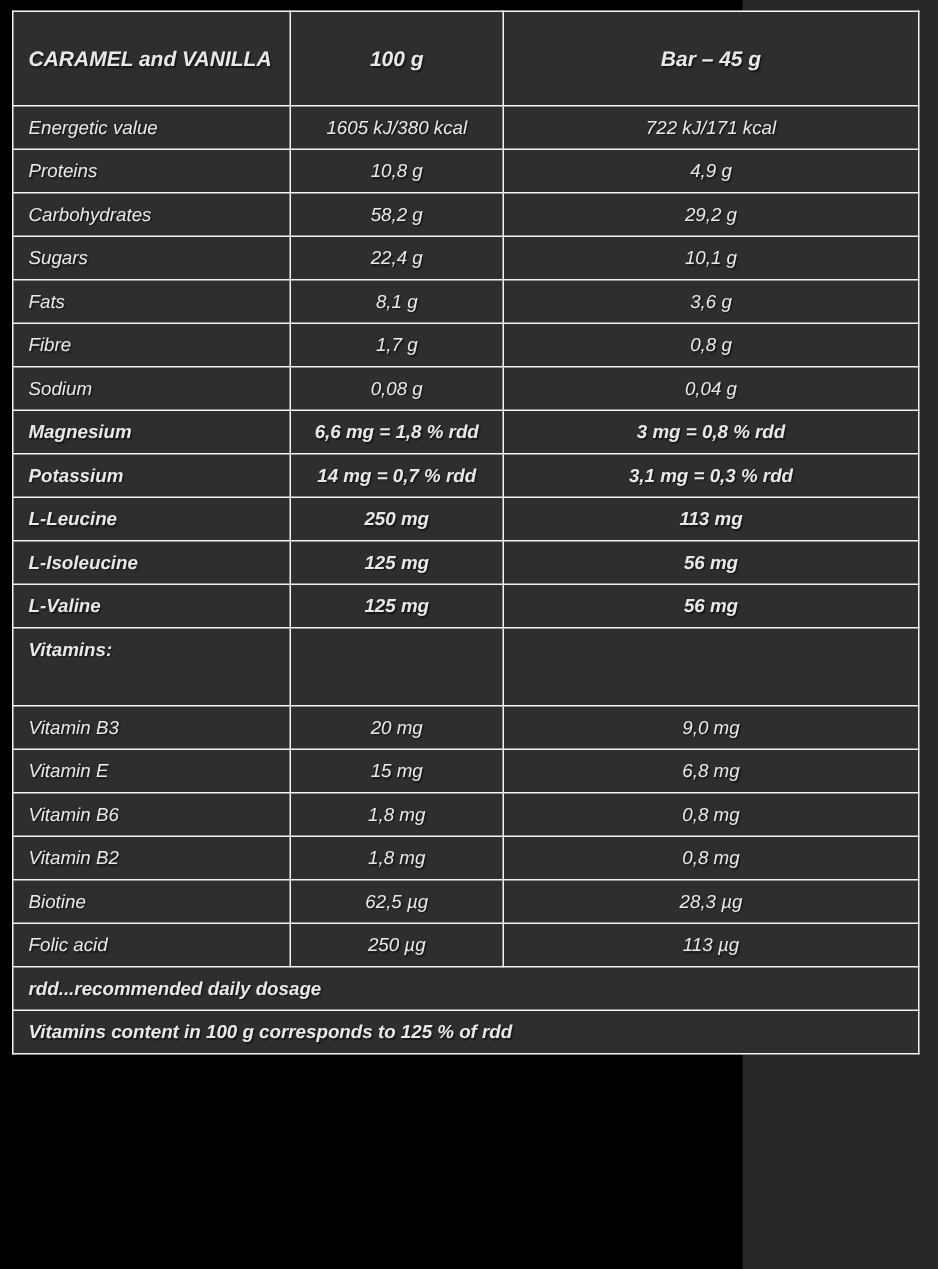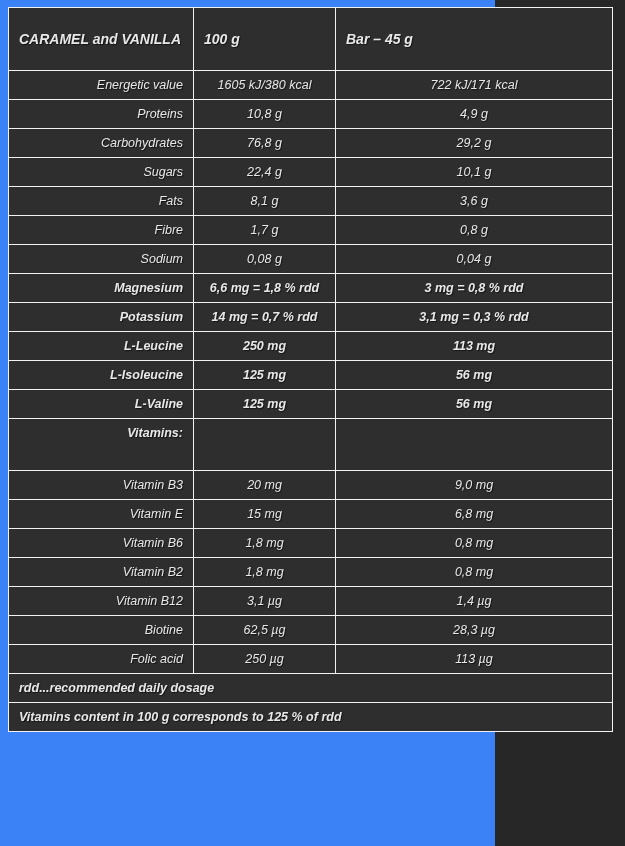--- a/index.html
+++ b/index.html
@@ -11,21 +11,21 @@
     height: 846px;
     background: #272727;
     font-family: "Liberation Sans", sans-serif;
     overflow: hidden;
   }
 
   #page {
     position: relative;
     width: 495px;
     height: 846px;
-    background: #3b82f6;
+    background: #000000;
     box-sizing: border-box;
   }
 
   
   #watermark {
     position: absolute;
     left: 196px;
     top: 408px;
     width: 300px;
     transform: rotate(-45deg);
@@ -66,38 +66,38 @@
     white-space: nowrap;
     overflow: hidden;
     text-shadow: 1px 1px 1px rgba(0,0,0,0.55);
   }
 
   
   col.c-label { width: 185px; }
   col.c-100   { width: 142px; }
   col.c-bar   { width: 277px; }
 
-  td.label { text-align: right; }
+  td.label { text-align: left; }
   td.val   { text-align: center; }
 
   tr.head td {
     height: 62px;
     font-weight: bold;
     font-style: italic;
     font-size: 14px;
   }
   td.head-brand {
     text-align: left;
     vertical-align: bottom;
     padding-bottom: 12px;
     padding-left: 14px;
     font-size: 14.5px;
   }
   td.head-col {
-    text-align: left;
+    text-align: center;
     vertical-align: top;
     padding-top: 6px;
   }
 
   tr.strong td { font-weight: bold; }
 
   tr.section td {
     height: 44px;
     font-weight: bold;
     vertical-align: top;
@@ -138,21 +138,21 @@
           <td class="val">1605 kJ/380 kcal</td>
           <td class="val">722 kJ/171 kcal</td>
         </tr>
         <tr>
           <td class="label">Proteins</td>
           <td class="val">10,8 g</td>
           <td class="val">4,9 g</td>
         </tr>
         <tr>
           <td class="label">Carbohydrates</td>
-          <td class="val">76,8 g</td>
+          <td class="val">58,2 g</td>
           <td class="val">29,2 g</td>
         </tr>
         <tr>
           <td class="label">Sugars</td>
           <td class="val">22,4 g</td>
           <td class="val">10,1 g</td>
         </tr>
         <tr>
           <td class="label">Fats</td>
           <td class="val">8,1 g</td>
@@ -212,25 +212,20 @@
           <td class="label">Vitamin B6</td>
           <td class="val">1,8 mg</td>
           <td class="val">0,8 mg</td>
         </tr>
         <tr>
           <td class="label">Vitamin B2</td>
           <td class="val">1,8 mg</td>
           <td class="val">0,8 mg</td>
         </tr>
         <tr>
-          <td class="label">Vitamin B12</td>
-          <td class="val">3,1 µg</td>
-          <td class="val">1,4 µg</td>
-        </tr>
-        <tr>
           <td class="label">Biotine</td>
           <td class="val">62,5 µg</td>
           <td class="val">28,3 µg</td>
         </tr>
         <tr>
           <td class="label">Folic acid</td>
           <td class="val">250 µg</td>
           <td class="val">113 µg</td>
         </tr>
         <tr>

